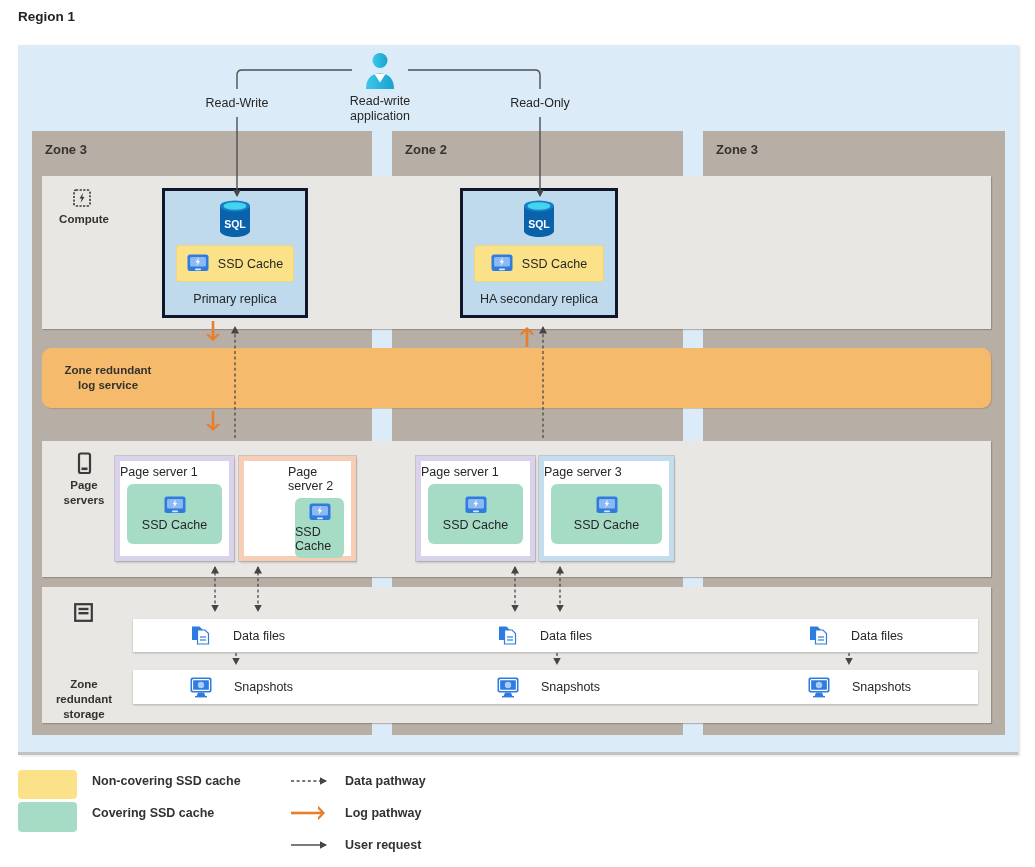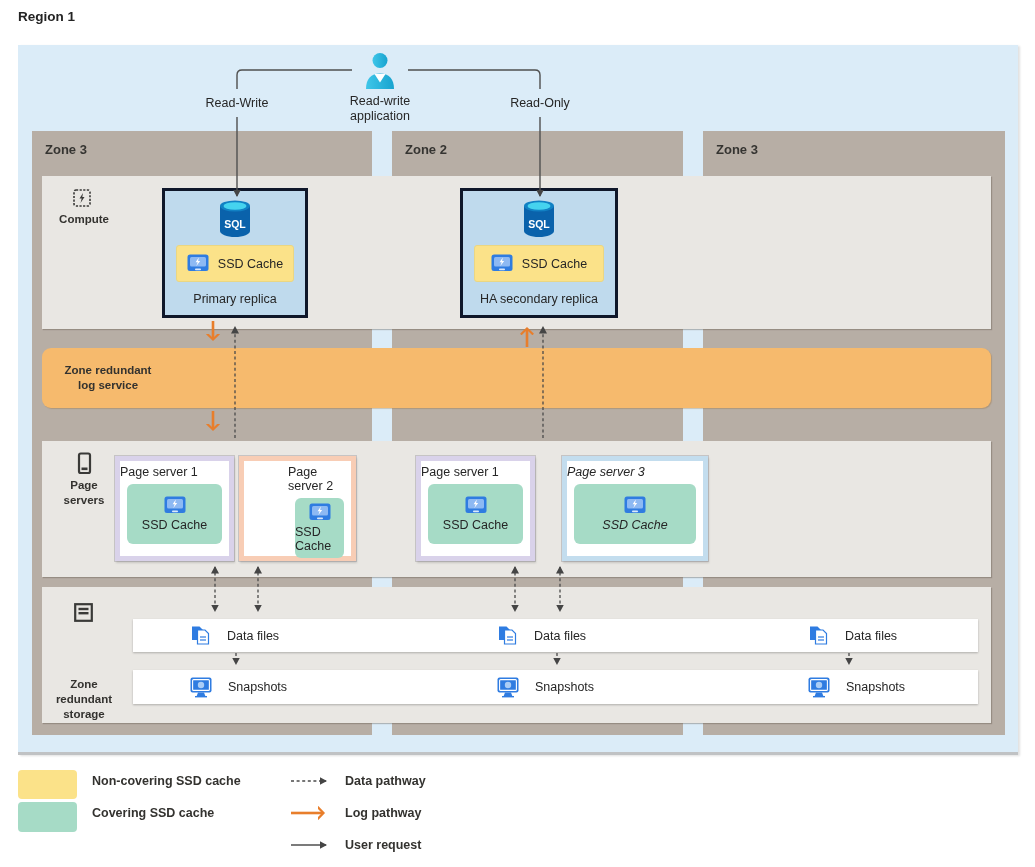--- a/index.html
+++ b/index.html
@@ -35,29 +35,29 @@
                 border:1px solid #ead683;border-radius:3px;display:flex;align-items:center;
                 justify-content:center;gap:9px;box-sizing:border-box;}
   .cache-label{font-size:12.5px;color:#262626;}
   .replica-name{position:absolute;left:0;right:0;top:101px;text-align:center;font-size:12.5px;color:#262626;}
 
   .ps-box{top:456px;height:105px;background:#fff;border-width:5px;border-style:solid;box-sizing:border-box;
           box-shadow:0 0 0 1px rgba(120,115,125,0.3),1px 2px 2px rgba(0,0,0,0.15);}
   #ps-z1-a{left:115px;width:119px;border-color:#d9d2ea;}
   #ps-z1-b{left:239px;width:117px;border-color:#f8cdb5;padding-left:44px;}
   #ps-z2-a{left:416px;width:119px;border-color:#d9d2ea;}
-  #ps-z2-b{left:562px;width:146px;border-color:#c3ddee;font-style:italic;}
+  #ps-z2-b{left:539px;width:135px;border-color:#c3ddee;}
   .ps-name{margin-top:4px;font-size:12.5px;color:#262626;}
   .cache-teal{margin:5px 7px 0;height:60px;background:#a6dbc6;border-radius:6px;display:flex;
               flex-direction:column;align-items:center;justify-content:center;gap:3px;}
 
   .bar{left:133px;width:845px;background:#fff;box-shadow:0 1px 2px rgba(0,0,0,0.25);}
   #bar-datafiles{top:619px;height:33px;}
   #bar-snapshots{top:670px;height:34px;}
-  .bar-group{position:absolute;top:0;height:100%;display:flex;align-items:center;gap:16px;}
+  .bar-group{position:absolute;top:0;height:100%;display:flex;align-items:center;gap:22px;}
   .bg-1{left:57px;}.bg-2{left:364px;}.bg-3{left:675px;}
   .bar-label{font-size:12.5px;color:#262626;}
 
   .conn-label{font-size:12.5px;color:#262626;text-align:center;width:90px;background:transparent;}
   #lbl-rw{left:192px;top:96px;}
   #lbl-ro{left:495px;top:96px;}
   .app-label{left:330px;top:94px;width:100px;text-align:center;font-size:12.5px;line-height:15px;color:#262626;}
   #user-icon-wrap{left:360px;top:52px;}
 
   .swatch{left:18px;width:59px;border-radius:4px;}

